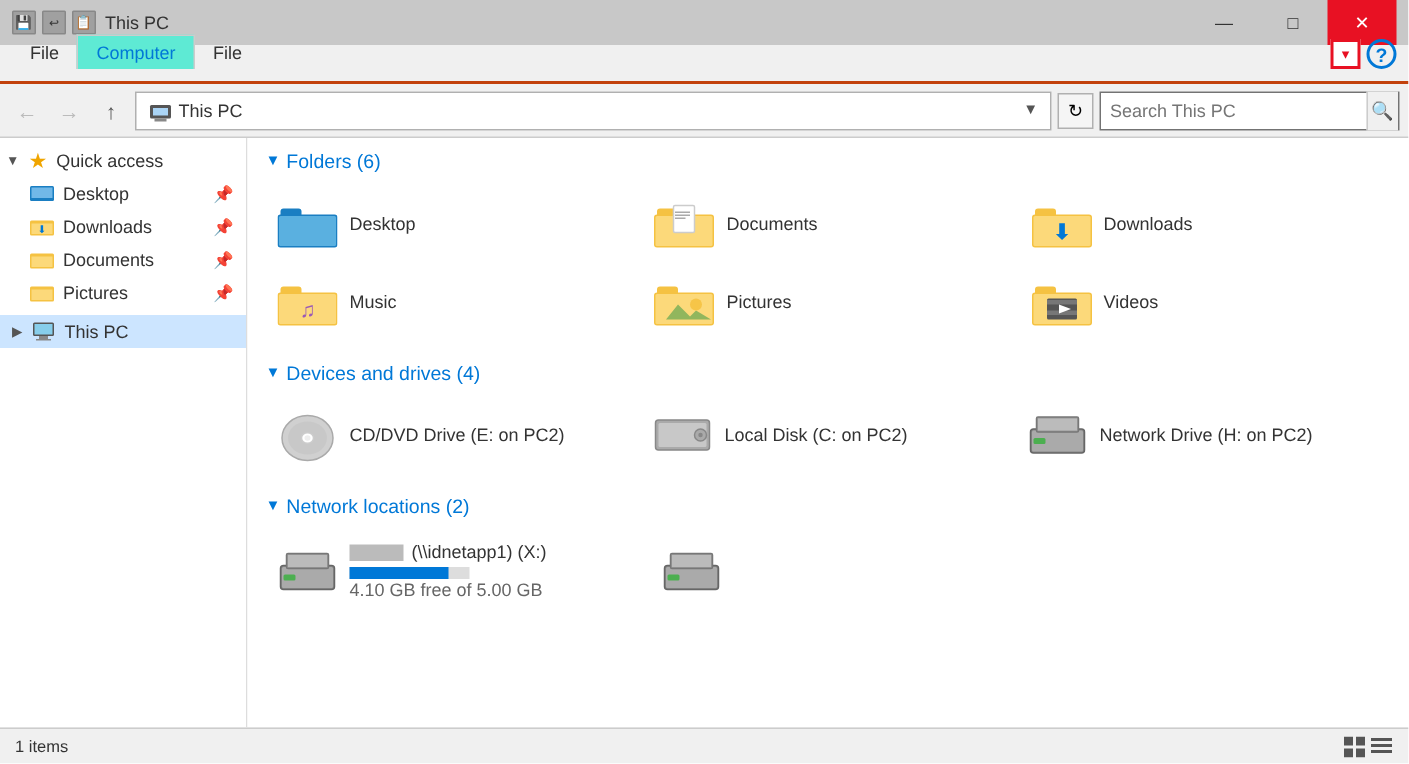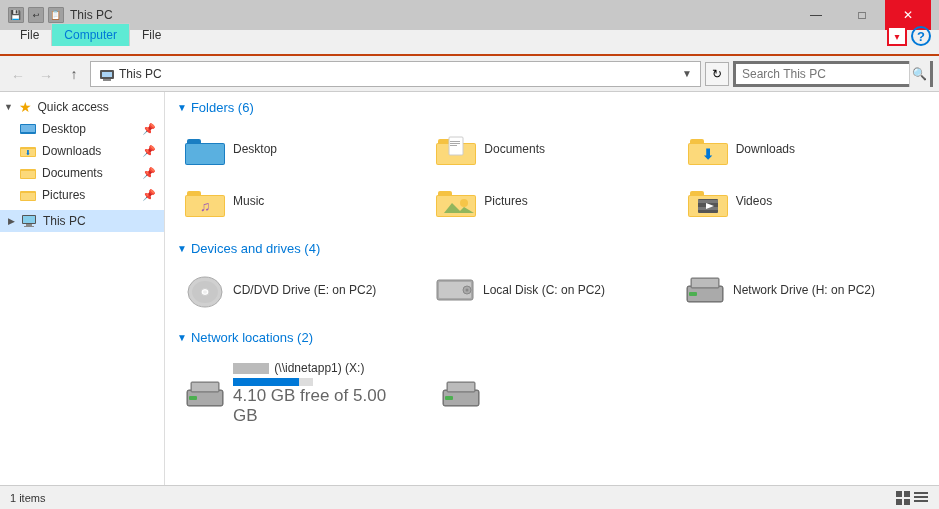--- a/index.html
+++ b/index.html
@@ -23,21 +23,21 @@
     .help-btn { width: 20px; height: 20px; display: flex; align-items: center; justify-content: center; color: #0078d7; font-weight: bold; font-size: 13px; border-radius: 50%; border: 2px solid #0078d7; cursor: pointer; }
 
     
     .nav-bar { background: #f0f0f0; border-bottom: 1px solid #ccc; height: 36px; display: flex; align-items: center; padding: 0 6px; gap: 4px; }
     .nav-btn { width: 24px; height: 24px; display: flex; align-items: center; justify-content: center; color: #555; font-size: 14px; cursor: pointer; border-radius: 2px; background: transparent; border: none; }
     .nav-btn.disabled { color: #bbb; cursor: default; }
     .address-bar { flex: 1; height: 26px; border: 1px solid #b0b0b0; background: white; display: flex; align-items: center; padding: 0 8px; gap: 4px; }
     .address-text { font-size: 12px; color: #333; }
     .address-dropdown { margin-left: auto; font-size: 10px; color: #555; cursor: pointer; }
     .refresh-btn { width: 24px; height: 24px; display: flex; align-items: center; justify-content: center; border: 1px solid #b0b0b0; background: #f5f5f5; cursor: pointer; }
-    .search-bar { width: 200px; height: 26px; border: 3px solid #737373; display: flex; align-items: center; background: white; }
+    .search-bar { width: 200px; height: 26px; border: 1px solid #737373; display: flex; align-items: center; background: white; }
     .search-bar input { border: none; outline: none; font-size: 12px; padding: 0 6px; width: 100%; color: #666; background: transparent; }
     .search-icon-btn { width: 24px; height: 26px; display: flex; align-items: center; justify-content: center; background: #f0f0f0; border-left: 1px solid #ccc; cursor: pointer; }
 
     
     .main-area { display: flex; flex: 1; overflow: hidden; }
 
     
     .sidebar { width: 165px; border-right: 1px solid #ddd; background: white; overflow-y: auto; padding: 4px 0; }
     .sidebar-item { display: flex; align-items: center; gap: 6px; padding: 3px 8px; cursor: pointer; font-size: 12px; color: #333; }
     .sidebar-item.selected { background: #cce5ff; }
@@ -60,21 +60,21 @@
     
     .drive-grid { display: grid; grid-template-columns: repeat(3, 1fr); gap: 0; margin-bottom: 16px; text-align: right; }
     .drive-item { display: flex; align-items: center; gap: 8px; padding: 6px 8px; cursor: pointer; border-radius: 2px; }
     .drive-label { font-size: 12px; color: #333; }
 
     
     .network-grid { display: grid; grid-template-columns: repeat(3, 1fr); gap: 19px; margin-bottom: 16px; }
     .network-item { display: flex; align-items: center; gap: 8px; padding: 6px 8px; cursor: pointer; border-radius: 2px; }
     .network-info { display: flex; flex-direction: column; }
     .network-name { font-size: 12px; color: #333; }
-    .network-sub { font-size: 17px; color: #666; }
+    .network-sub { font-size: 12px; color: #666; }
     .drive-bar-container { width: 80px; height: 8px; background: #ddd; margin-top: 3px; }
     .drive-bar { height: 8px; background: #0078d7; }
 
     
     .status-bar { background: #f0f0f0; border-top: 1px solid #ccc; height: 24px; display: flex; align-items: center; padding: 0 10px; justify-content: space-between; }
     .status-text { font-size: 11px; color: #333; }
     .view-icons { display: flex; gap: 2px; }
     .view-icon { width: 16px; height: 16px; display: flex; align-items: center; justify-content: center; cursor: pointer; color: #555; }
 
     

